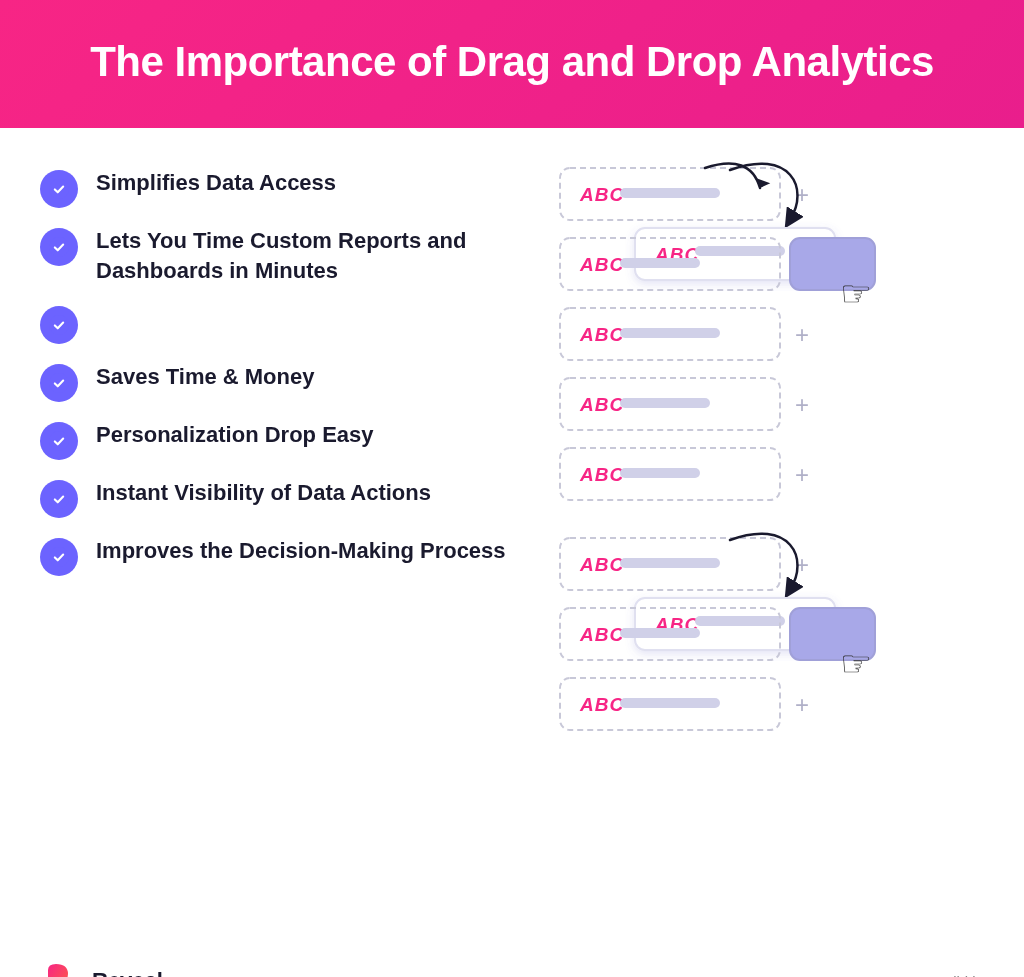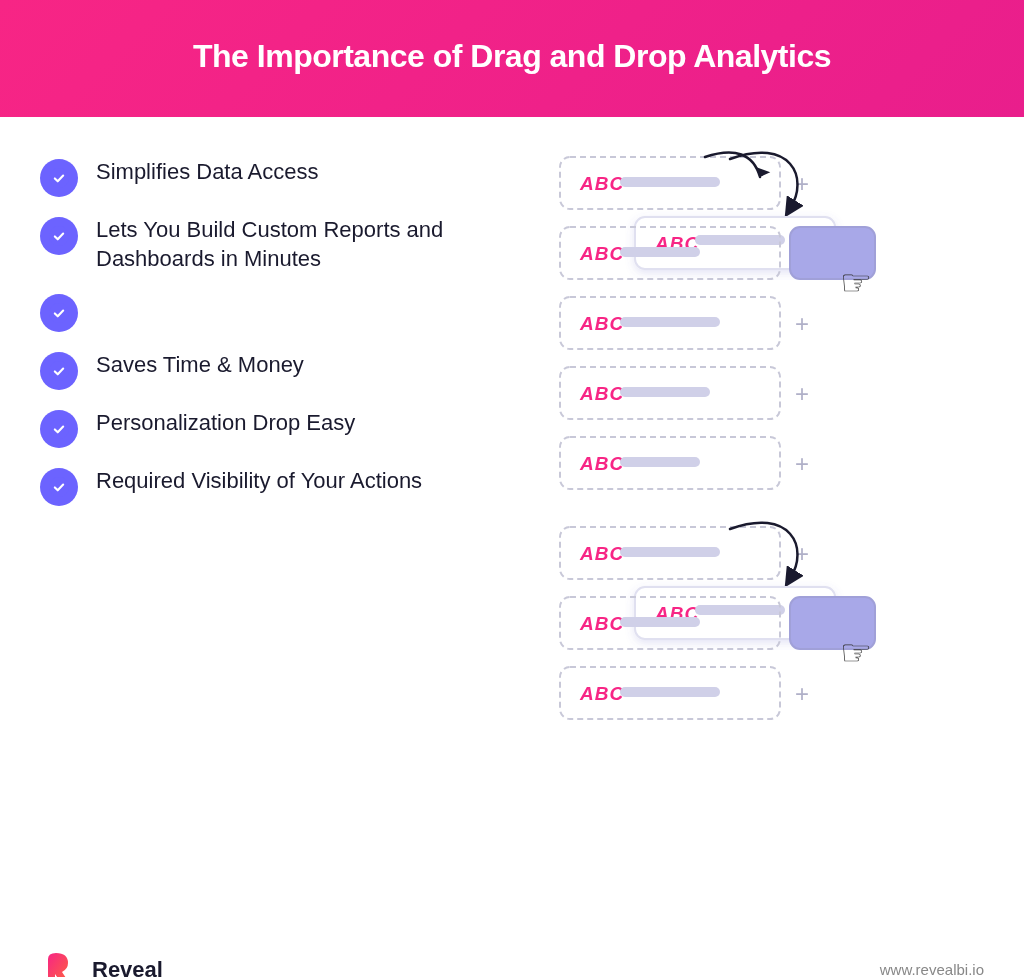--- a/index.html
+++ b/index.html
@@ -12,21 +12,21 @@
     }
 
     
     .header {
       background: linear-gradient(135deg, #f72585, #e91e8c);
       padding: 38px 40px 42px;
       text-align: center;
     }
     .header h1 {
       color: #fff;
-      font-size: 32px;
+      font-size: 42px;
       font-weight: 800;
       letter-spacing: -0.5px;
       line-height: 1.15;
     }
 
     
     .main {
       display: flex;
       padding: 30px 40px 20px 40px;
       gap: 30px;
@@ -60,21 +60,21 @@
       margin-top: 2px;
     }
 
     .check-icon svg {
       width: 20px;
       height: 20px;
     }
 
     .list-text {
       font-size: 22px;
-      font-weight: 400;
+      font-weight: 700;
       color: #1a1a2e;
       line-height: 1.35;
     }
 
     
     .footer {
       display: flex;
       align-items: center;
       justify-content: space-between;
       padding: 18px 40px 18px;
@@ -132,21 +132,21 @@
       <span class="list-text">Simplifies Data Access</span>
     </div>
 
     <div class="list-item">
       <div class="check-icon">
         <svg viewBox="0 0 24 24" fill="none">
           <circle cx="12" cy="12" r="12" fill="#6c63ff"></circle>
           <path d="M7 12.5l3.5 3.5 6.5-7" stroke="#fff" stroke-width="2.5" stroke-linecap="round" stroke-linejoin="round"></path>
         </svg>
       </div>
-      <span class="list-text">Lets You Build Custom Reports and Dashboards in Minutes</span>
+      <span class="list-text">Lets You Time Custom Reports and Dashboards in Minutes</span>
     </div>
 
     <div class="list-item">
       <div class="check-icon">
         <svg viewBox="0 0 24 24" fill="none">
           <circle cx="12" cy="12" r="12" fill="#6c63ff"></circle>
           <path d="M7 12.5l3.5 3.5 6.5-7" stroke="#fff" stroke-width="2.5" stroke-linecap="round" stroke-linejoin="round"></path>
         </svg>
       </div>
     </div>
@@ -171,23 +171,32 @@
       <span class="list-text">Personalization Drop Easy</span>
     </div>
 
     <div class="list-item">
       <div class="check-icon">
         <svg viewBox="0 0 24 24" fill="none">
           <circle cx="12" cy="12" r="12" fill="#6c63ff"></circle>
           <path d="M7 12.5l3.5 3.5 6.5-7" stroke="#fff" stroke-width="2.5" stroke-linecap="round" stroke-linejoin="round"></path>
         </svg>
       </div>
-      <span class="list-text">Required Visibility of Your Actions</span>
-    </div>
-
+      <span class="list-text">Instant Visibility of Data Actions</span>
+    </div>
+
+    <div class="list-item">
+      <div class="check-icon">
+        <svg viewBox="0 0 24 24" fill="none">
+          <circle cx="12" cy="12" r="12" fill="#6c63ff"></circle>
+          <path d="M7 12.5l3.5 3.5 6.5-7" stroke="#fff" stroke-width="2.5" stroke-linecap="round" stroke-linejoin="round"></path>
+        </svg>
+      </div>
+      <span class="list-text">Improves the Decision-Making Process</span>
+    </div>
 
   </div>
 
   <div class="illustration">
     <svg width="430" height="760" viewBox="0 0 430 760" style="overflow:visible;">
 
       <rect x="10" y="10" width="220" height="52" rx="10" ry="10" fill="none" stroke="#c8c8d8" stroke-width="2" stroke-dasharray="6,4"></rect>
       <text x="30" y="43" font-family="Arial" font-weight="800" font-style="italic" font-size="19" fill="#f72585" letter-spacing="1">ABC</text>
       <rect x="70" y="30" width="100" height="10" rx="5" fill="#d0d0e8"></rect>
 

